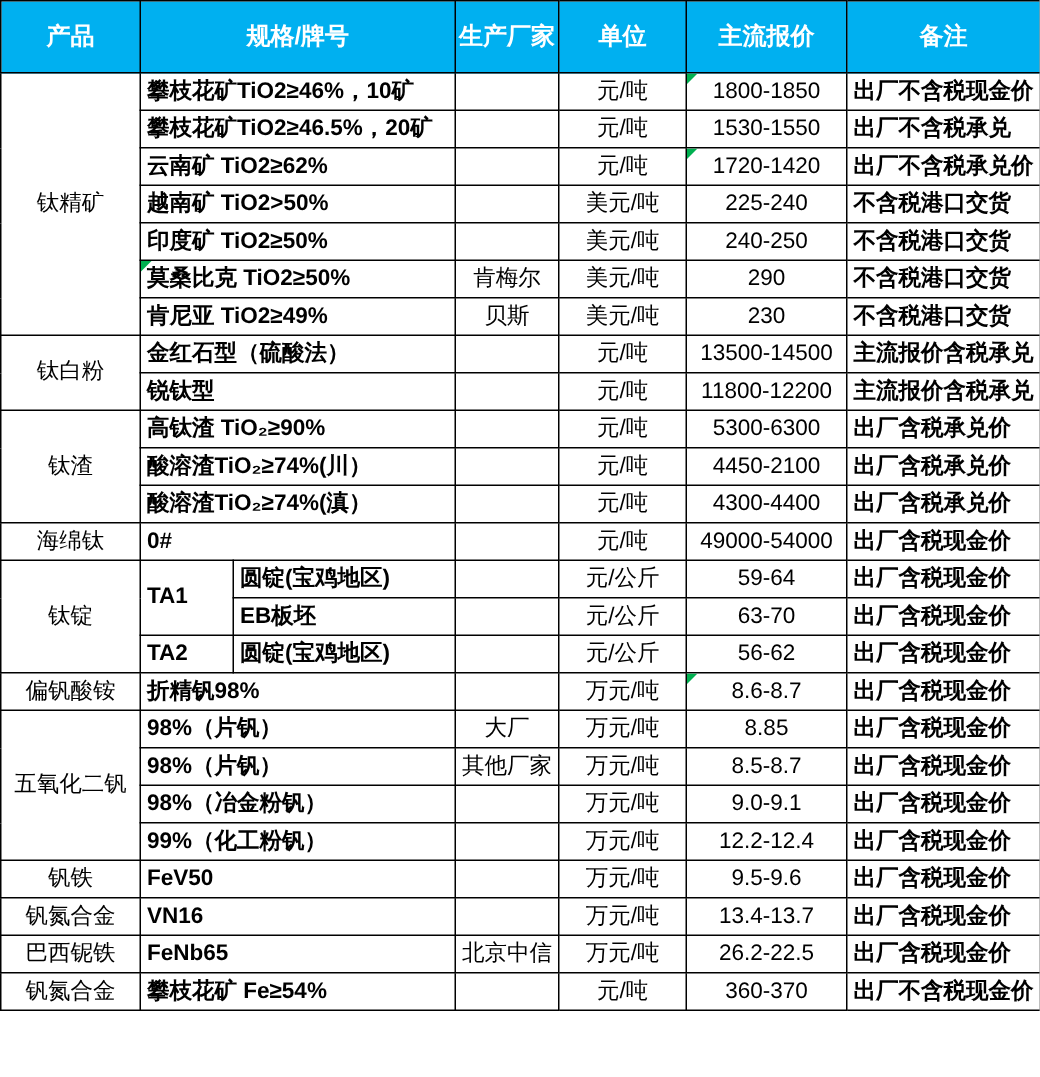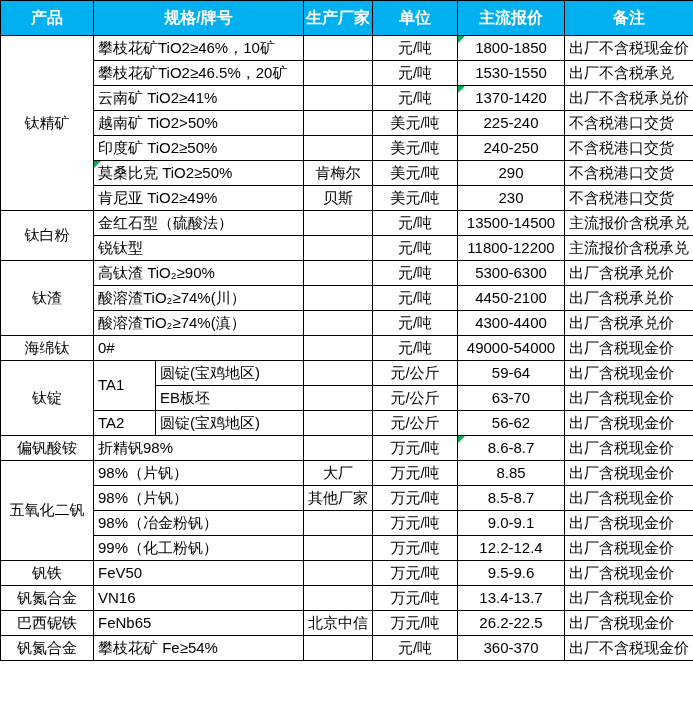--- a/index.html
+++ b/index.html
@@ -13,37 +13,37 @@
   table {
     border-collapse: collapse;
     table-layout: fixed;
     width: 693px;
   }
   th {
     background: var(--header-bg, #00B0F0);
     color: var(--header-fg, #ffffff);
     font-weight: bold;
     font-size: 16px;
-    height: 35px;
+    height: 48px;
     border: 1px solid #000;
     text-align: center;
     padding: 0;
   }
   td {
     height: 25px;
     font-size: 15px;
     line-height: 1.1;
     border: 1px solid #000;
     padding: 0 2px;
     position: relative;
     overflow: hidden;
     white-space: nowrap;
   }
   .c-product, .c-mfr, .c-unit, .c-price { text-align: center; }
-  .c-spec, .c-note { text-align: left; padding-left: 4px; }
+  .c-spec, .c-note { text-align: left; padding-left: 4px; font-weight: bold; }
   .marker {
     position: absolute;
     top: 0; left: 0;
     width: 0; height: 0;
     border-top: 7px solid var(--marker-color, #00B050);
     border-right: 7px solid transparent;
   }
 </style>
 </head>
 <body>
@@ -78,24 +78,24 @@
         <td class="c-note"><span>出厂不含税现金价</span></td>
       </tr>
       <tr>
         <td class="c-spec" colspan="2"><span>攀枝花矿TiO2≥46.5%，20矿</span></td>
         <td class="c-mfr"><span></span></td>
         <td class="c-unit"><span>元/吨</span></td>
         <td class="c-price"><span>1530-1550</span></td>
         <td class="c-note"><span>出厂不含税承兑</span></td>
       </tr>
       <tr>
-        <td class="c-spec" colspan="2"><span>云南矿 TiO2≥41%</span></td>
-        <td class="c-mfr"><span></span></td>
-        <td class="c-unit"><span>元/吨</span></td>
-        <td class="c-price"><span>1370-1420</span><span class="marker"></span></td>
+        <td class="c-spec" colspan="2"><span>云南矿 TiO2≥62%</span></td>
+        <td class="c-mfr"><span></span></td>
+        <td class="c-unit"><span>元/吨</span></td>
+        <td class="c-price"><span>1720-1420</span><span class="marker"></span></td>
         <td class="c-note"><span>出厂不含税承兑价</span></td>
       </tr>
       <tr>
         <td class="c-spec" colspan="2"><span>越南矿 TiO2&gt;50%</span></td>
         <td class="c-mfr"><span></span></td>
         <td class="c-unit"><span>美元/吨</span></td>
         <td class="c-price"><span>225-240</span></td>
         <td class="c-note"><span>不含税港口交货</span></td>
       </tr>
       <tr>

